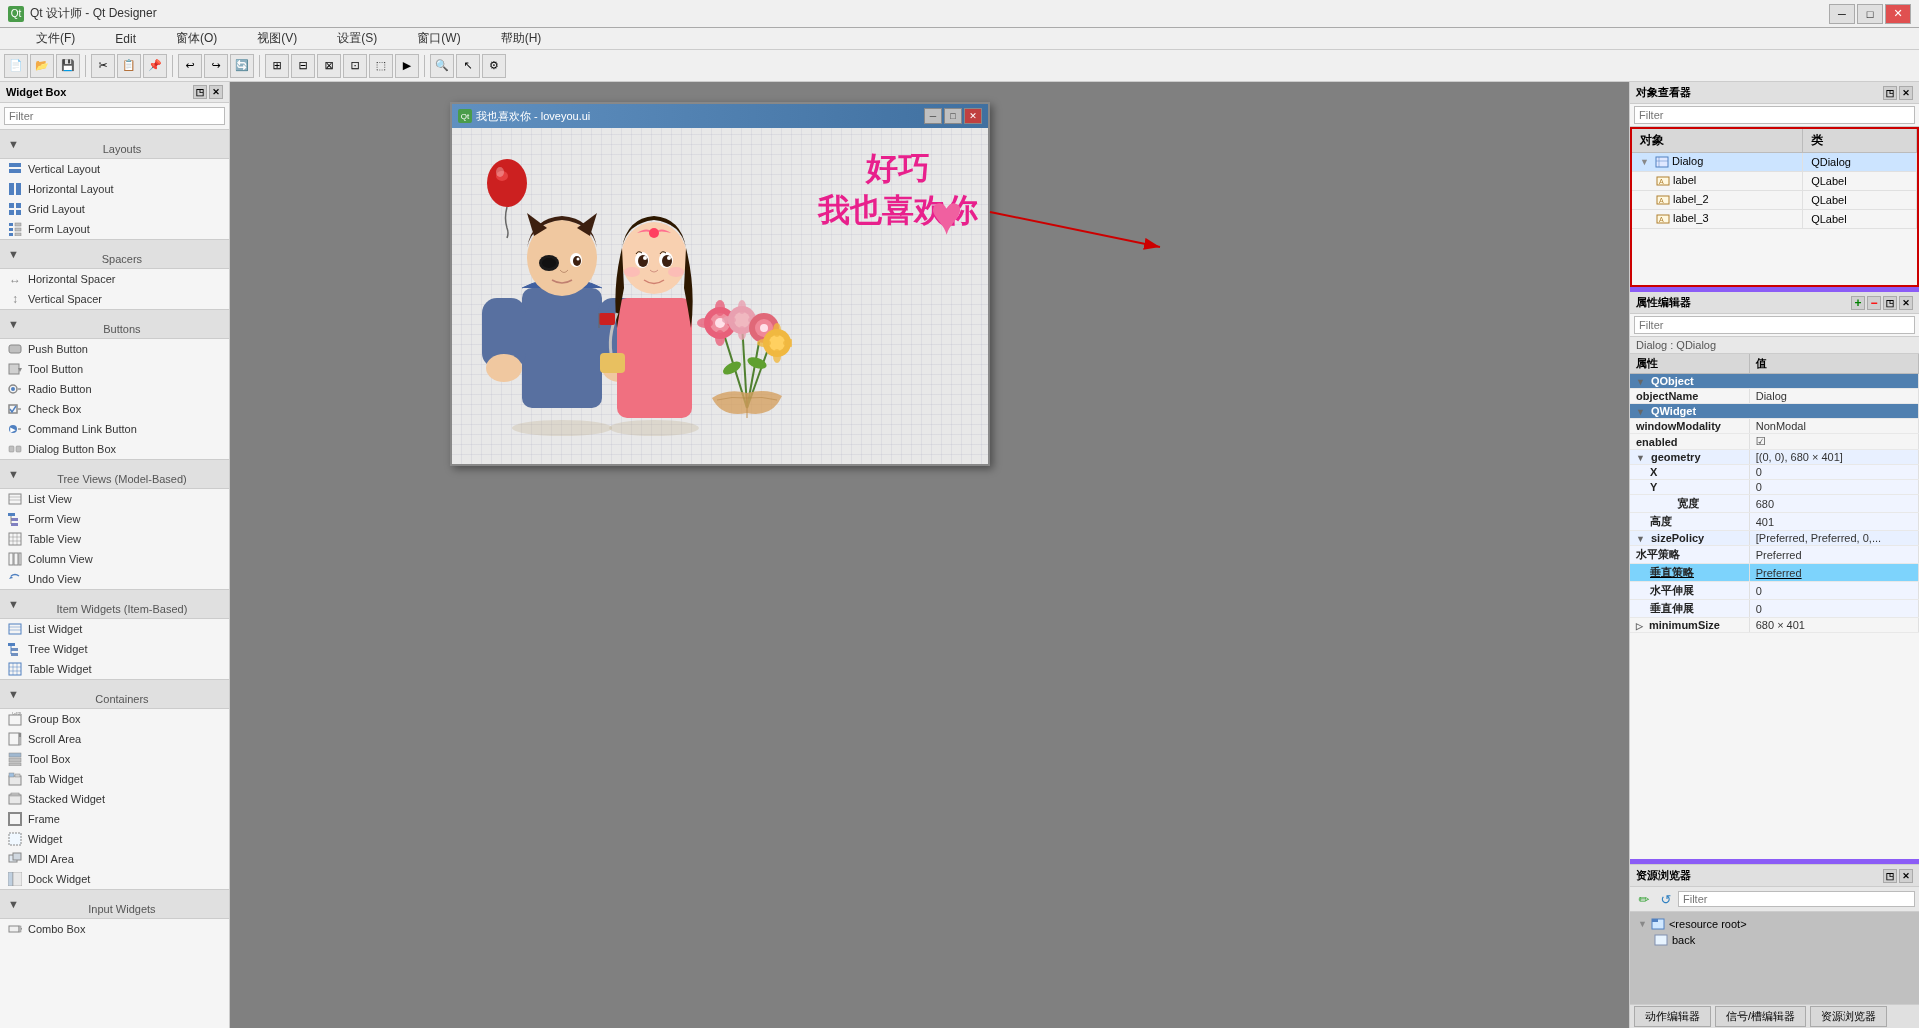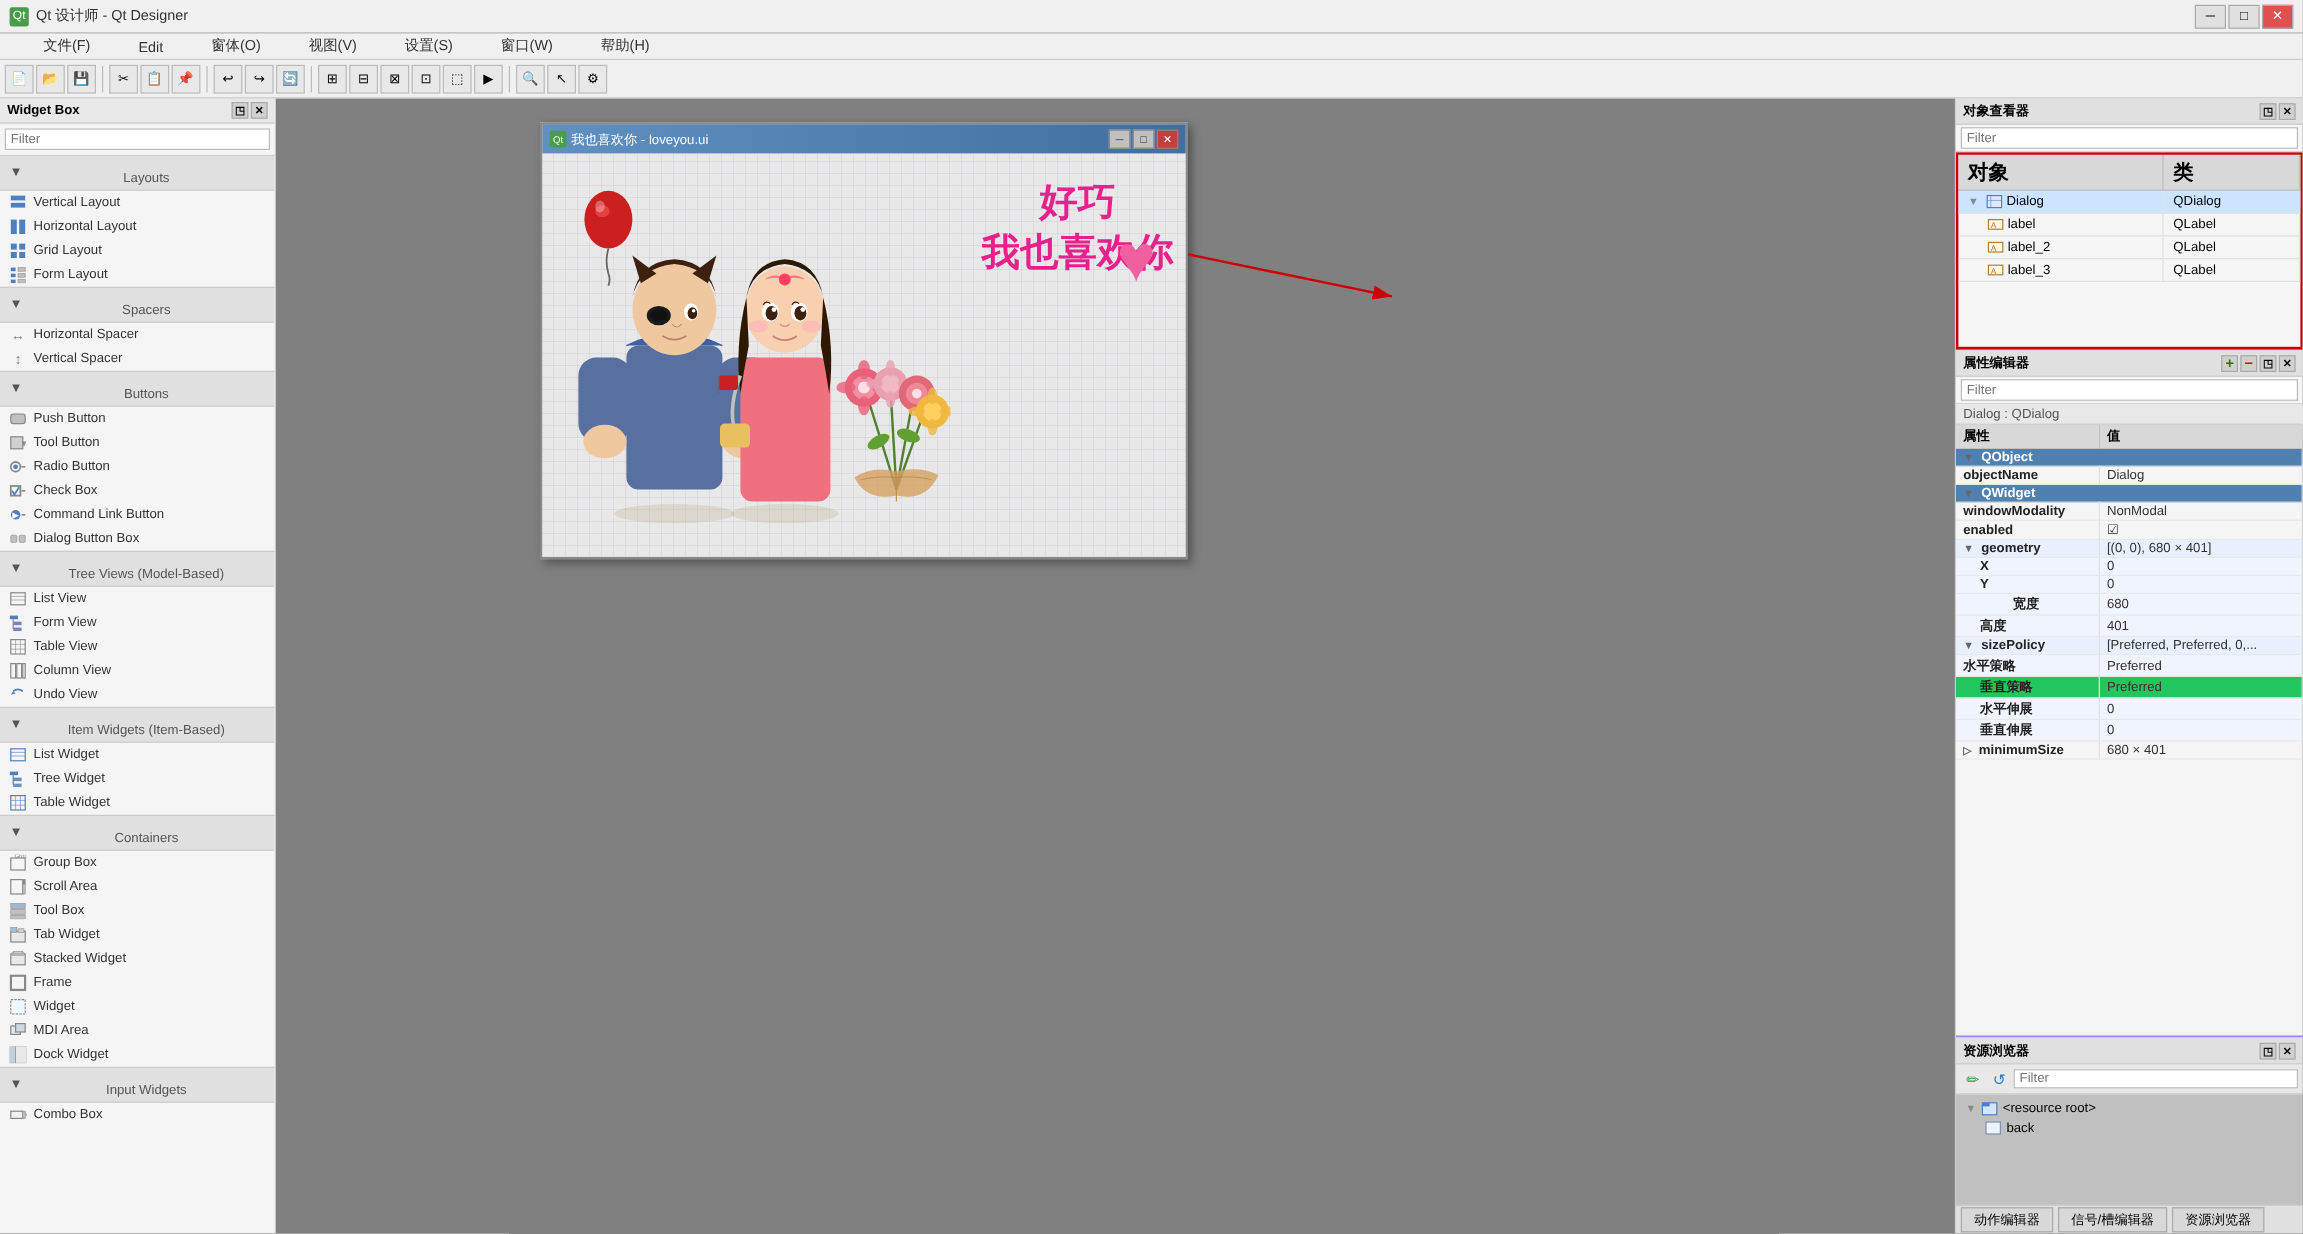--- a/index.html
+++ b/index.html
@@ -240,21 +240,21 @@
     .right-panels {
       width: 290px;
       display: flex;
       flex-direction: column;
       border-left: 1px solid #ccc;
     }
 
     
     .panel {
       background: #f5f5f5;
-      border-bottom: 1px solid #8b5cf6;
+      border-bottom: 5px solid #8b5cf6;
       display: flex;
       flex-direction: column;
     }
     .panel-header {
       background: #e0e0e0;
       padding: 3px 6px;
       display: flex;
       justify-content: space-between;
       align-items: center;
       font-size: 11px;
@@ -287,21 +287,21 @@
       overflow-y: auto;
     }
     .obj-table {
       width: 100%;
       border-collapse: collapse;
     }
     .obj-table th {
       background: #d8d8d8;
       padding: 3px 8px;
       text-align: left;
-      font-size: 17px;
+      font-size: 12px;
       border-bottom: 1px solid #bbb;
       border-right: 1px solid #bbb;
     }
     .obj-table td {
       padding: 2px 8px;
       font-size: 11px;
       border-bottom: 1px solid #e0e0e0;
       border-right: 1px solid #e0e0e0;
     }
     .obj-row-selected { background: #cce4ff !important; }
@@ -1150,21 +1150,21 @@
               <td class="prop-name">
                 <span class="expand-icon">▼</span>
                 <span>sizePolicy</span>
               </td>
               <td class="prop-value">[Preferred, Preferred, 0,...</td>
             </tr>
             <tr style="background:#f0f4ff;">
               <td class="prop-name" style="">水平策略</td>
               <td class="prop-value">Preferred</td>
             </tr>
-            <tr style="background:#22c55e;">
+            <tr style="background:#7dd3fc;text-decoration:underline;">
               <td class="prop-name" style="padding-left:20px;">垂直策略</td>
               <td class="prop-value">Preferred</td>
             </tr>
             <tr style="background:#f0f4ff;">
               <td class="prop-name" style="padding-left:20px;">水平伸展</td>
               <td class="prop-value">0</td>
             </tr>
             <tr style="background:#f0f4ff;">
               <td class="prop-name" style="padding-left:20px;">垂直伸展</td>
               <td class="prop-value">0</td>

